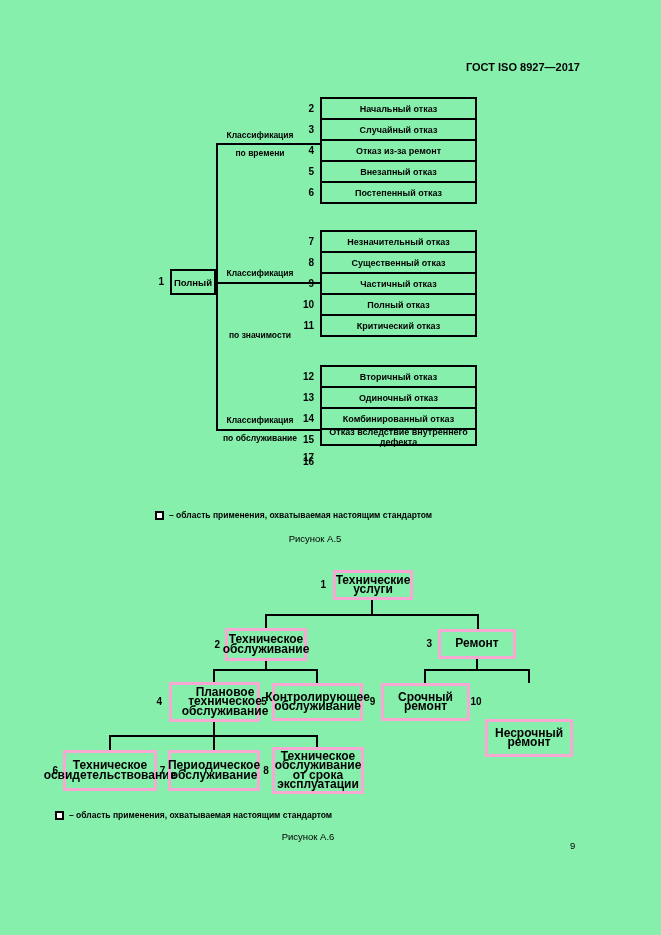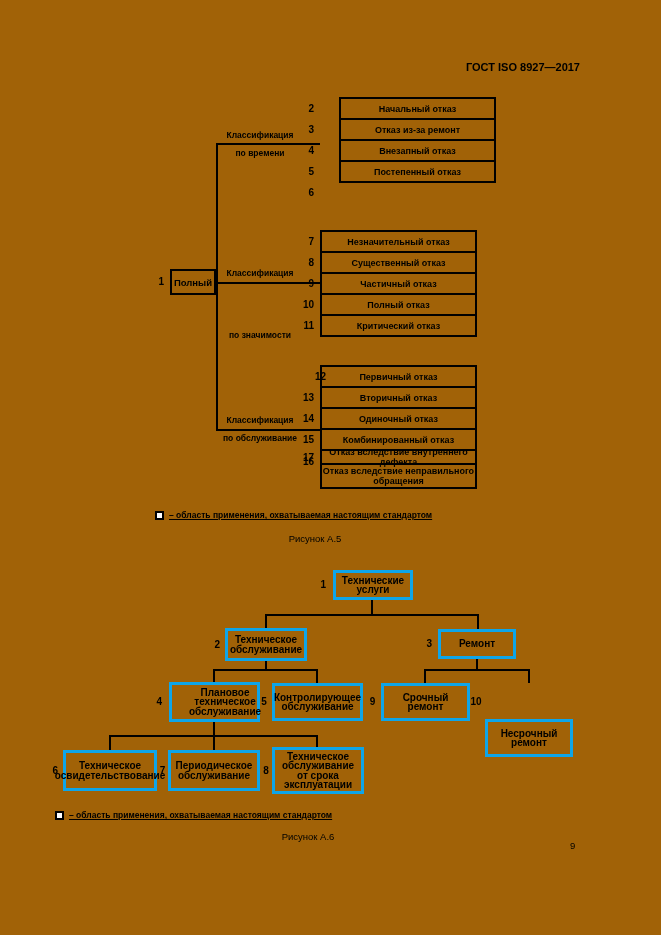--- a/index.html
+++ b/index.html
@@ -1,17 +1,17 @@
 <!DOCTYPE html>
 <html><head>
 <meta charset="utf-8">
 <style>
   html,body { margin:0; padding:0; background:#e8e8e8; }
   .page {
-    position:relative; width:661px; height:935px; background:#a16207;
+    position:relative; width:661px; height:935px; background:#86efac;
     font-family:"Liberation Sans", sans-serif; color:#000; overflow:hidden;
     margin:0 auto;
   }
   .hdr { position:absolute; font-weight:bold; font-size:11px; }
   .hl, .vl { position:absolute; background:#000; }
   .hl { height:2px; } .vl { width:2px; }
 
   
   .grp { position:absolute; width:157px; border:2px solid #000; box-sizing:border-box; }
   .itm { box-sizing:border-box; height:21px; border-bottom:2px solid #000;
@@ -20,28 +20,28 @@
   .itm:last-child { border-bottom:none; height:19px; }
   .gnum { position:absolute; width:30px; text-align:right; font-weight:bold;
           font-size:10px; height:19px; line-height:19px; }
   .rootbox { position:absolute; border:2px solid #000; box-sizing:border-box;
              display:flex; align-items:center; justify-content:center;
              font-weight:bold; font-size:9.5px; }
   .blbl { position:absolute; width:84px; text-align:center; font-weight:bold;
           font-size:8.5px; line-height:12px; background:transparent; }
 
   
-  .tbox { position:absolute; border:3px solid #0ea5e9; box-sizing:border-box;
+  .tbox { position:absolute; border:3px solid #f9a8d4; box-sizing:border-box;
           display:flex; align-items:center; justify-content:center; text-align:center;
-          font-weight:bold; font-size:10px; line-height:9.5px; white-space:pre-line; }
+          font-weight:bold; font-size:12px; line-height:9.5px; white-space:pre-line; }
   .tnum { position:absolute; font-weight:bold; font-size:10px; }
   .tnum.r { text-align:right; } .tnum.c { text-align:center; }
 
   .legend { position:absolute; display:flex; align-items:center; gap:5px;
-            font-weight:bold; font-size:8.5px;text-decoration:underline; }
+            font-weight:bold; font-size:8.5px; }
   .lsq { width:9px; height:9px; border:2px solid #000; box-sizing:border-box;
          background:#fff; flex:0 0 auto; }
   .cap { position:absolute; width:90px; text-align:center; font-size:9.5px; }
   .pagenum { position:absolute; font-size:9.5px; }
 </style>
 </head>
 <body>
 
 <div class="page">
 
@@ -55,22 +55,23 @@
   <div class="gnum" style="left:140px; top:269px; width:24px; height:26px; line-height:26px;">1</div>
   <div class="rootbox" style="left:170px; top:269px; width:46px; height:26px;">Полный</div>
 
   <div class="blbl" style="left:218px; top:129px;">Классификация</div>
   <div class="blbl" style="left:218px; top:147px;">по времени</div>
   <div class="blbl" style="left:218px; top:267px;">Классификация</div>
   <div class="blbl" style="left:218px; top:285px;margin-top:44px;">по значимости</div>
   <div class="blbl" style="left:218px; top:414px;">Классификация</div>
   <div class="blbl" style="left:218px; top:432px;">по обслуживание</div>
 
-  <div class="grp" style="left:320px; top:97px;margin-left:19px;">
+  <div class="grp" style="left:320px; top:97px;">
     <div class="itm">Начальный отказ</div>
+    <div class="itm">Случайный отказ</div>
     <div class="itm">Отказ из-за ремонт</div>
     <div class="itm">Внезапный отказ</div>
     <div class="itm">Постепенный отказ</div>
   </div>
   <div class="gnum" style="left:284px; top:99px;">2</div>
   <div class="gnum" style="left:284px; top:120px;">3</div>
   <div class="gnum" style="left:284px; top:141px;">4</div>
   <div class="gnum" style="left:284px; top:162px;">5</div>
   <div class="gnum" style="left:284px; top:183px;">6</div>
 
@@ -81,30 +82,27 @@
     <div class="itm">Полный отказ</div>
     <div class="itm">Критический отказ</div>
   </div>
   <div class="gnum" style="left:284px; top:232px;">7</div>
   <div class="gnum" style="left:284px; top:253px;">8</div>
   <div class="gnum" style="left:284px; top:274px;">9</div>
   <div class="gnum" style="left:284px; top:295px;">10</div>
   <div class="gnum" style="left:284px; top:316px;">11</div>
 
   <div class="grp" style="left:320px; top:365px;">
-    <div class="itm">Первичный отказ</div>
     <div class="itm">Вторичный отказ</div>
     <div class="itm">Одиночный отказ</div>
     <div class="itm">Комбинированный отказ</div>
     <div class="itm" style="height:14px;">Отказ вследствие внутреннего
 дефекта</div>
-    <div class="itm" style="height:22px;">Отказ вследствие неправильного
-обращения</div>
   </div>
-  <div class="gnum" style="left:296px; top:367px;">12</div>
+  <div class="gnum" style="left:284px; top:367px;">12</div>
   <div class="gnum" style="left:284px; top:388px;">13</div>
   <div class="gnum" style="left:284px; top:409px;">14</div>
   <div class="gnum" style="left:284px; top:430px;">15</div>
   <div class="gnum" style="left:284px; top:451px; height:22px; line-height:22px;">16</div>
   <div class="gnum" style="left:284px; top:447px; height:22px; line-height:22px;">17</div>
 
   <div class="legend" style="left:155px; top:510px;">
     <span class="lsq"></span>
     <span>– область применения, охватываемая настоящим стандартом</span>
   </div>

